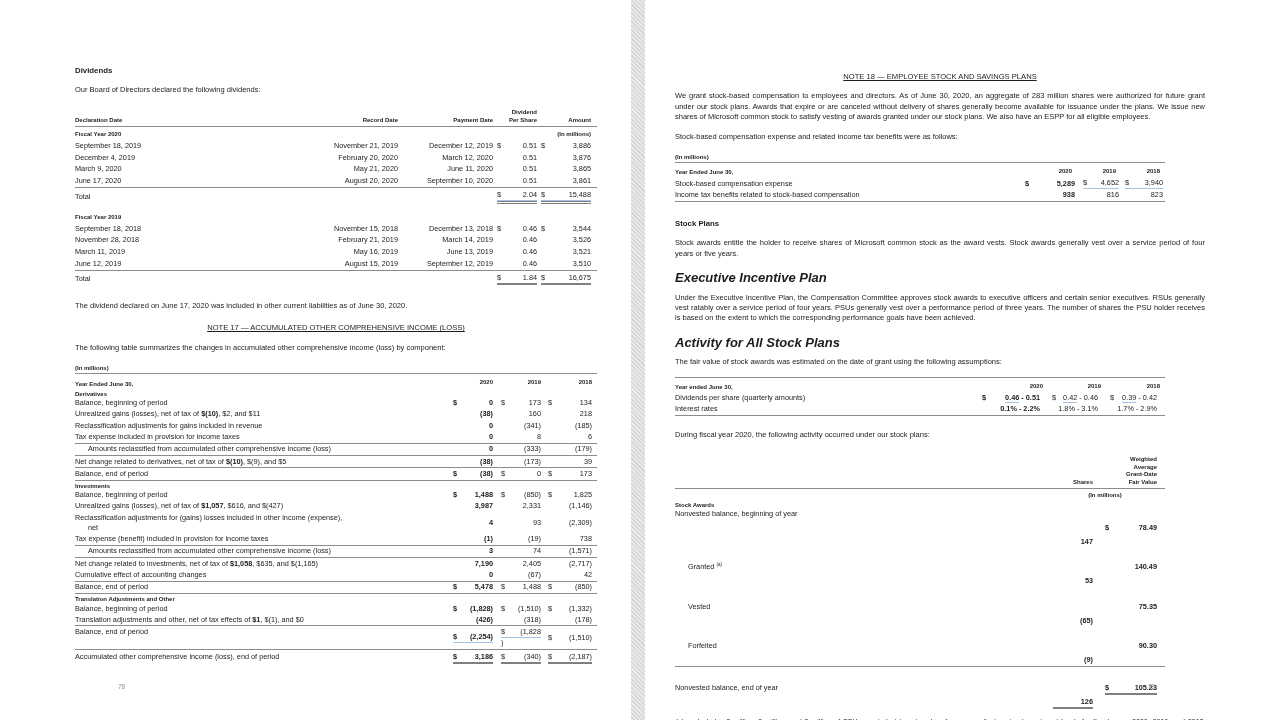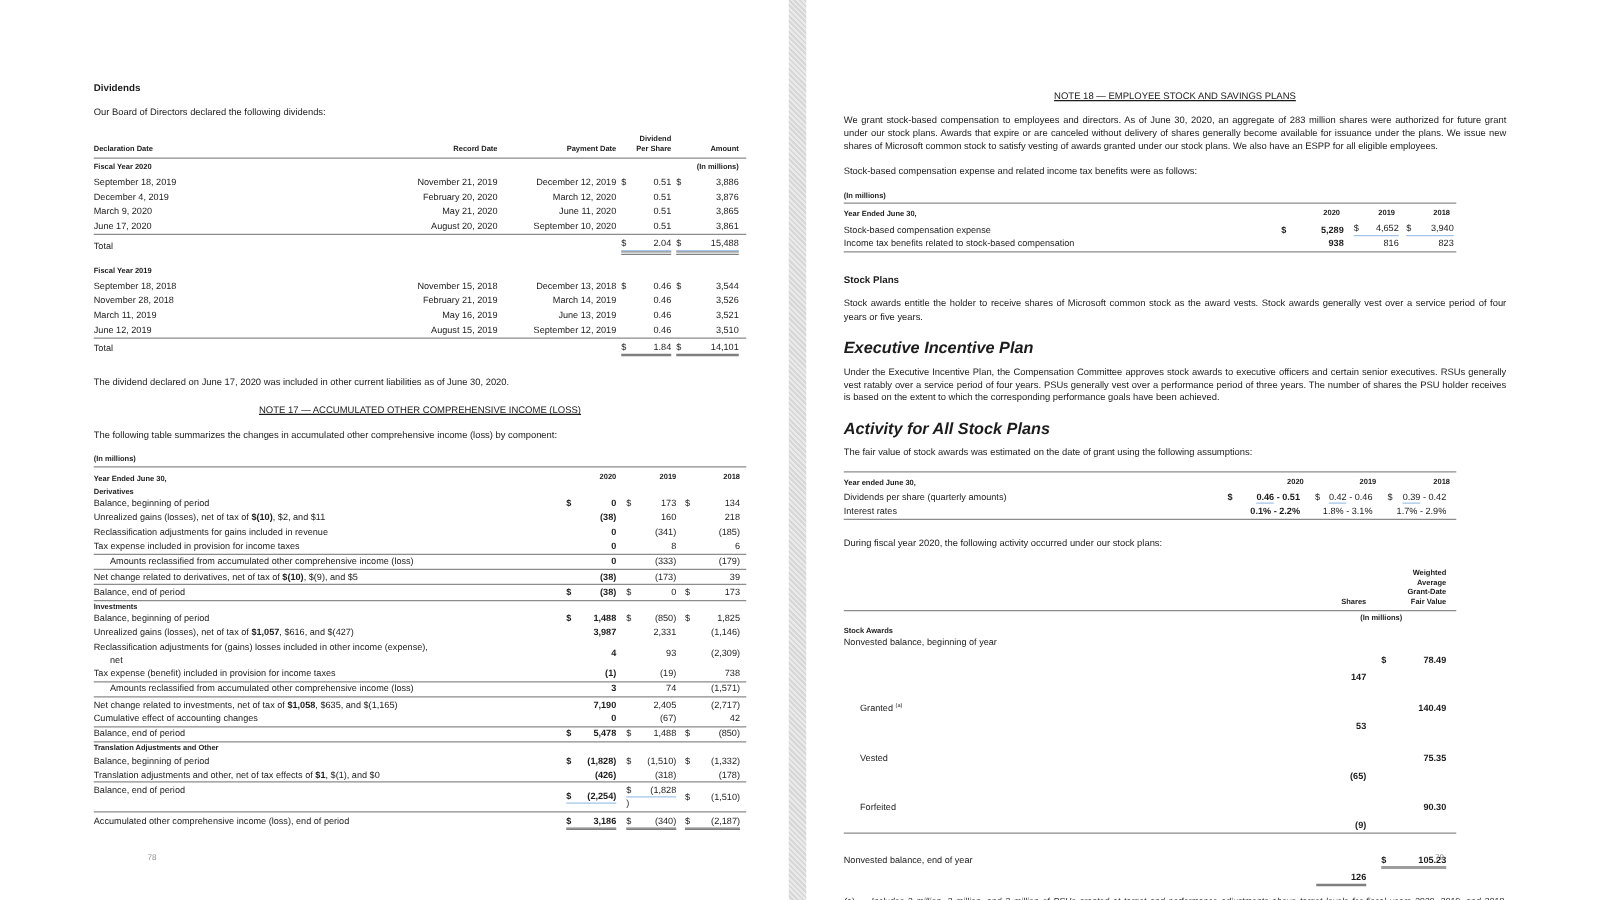--- a/index.html
+++ b/index.html
@@ -286,21 +286,21 @@
       <div class="c-pay"></div>
       <div class="c-ps n dbl">
           <span class="cin">
             <span>$</span>
             <span>1.84</span>
           </span>
         </div>
       <div class="c-amt n dbl">
           <span class="cin">
             <span>$</span>
-            <span>14,101</span>
+            <span>16,675</span>
           </span>
         </div>
     </div>
   </div>
 
   <p class="mt14">The dividend declared on June 17, 2020 was included in other current liabilities as of June 30, 2020.</p>
 
   <div class="h-note mt12">NOTE 17 — ACCUMULATED OTHER COMPREHENSIVE INCOME (LOSS)</div>
   <p class="mt9">The following table summarizes the changes in accumulated other comprehensive income (loss) by component:</p>
 

